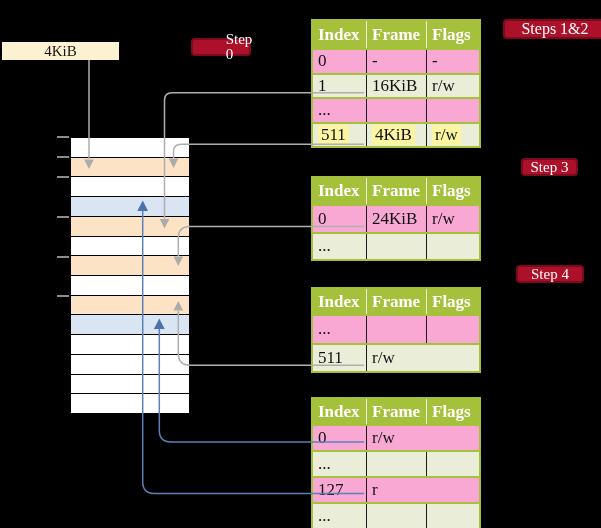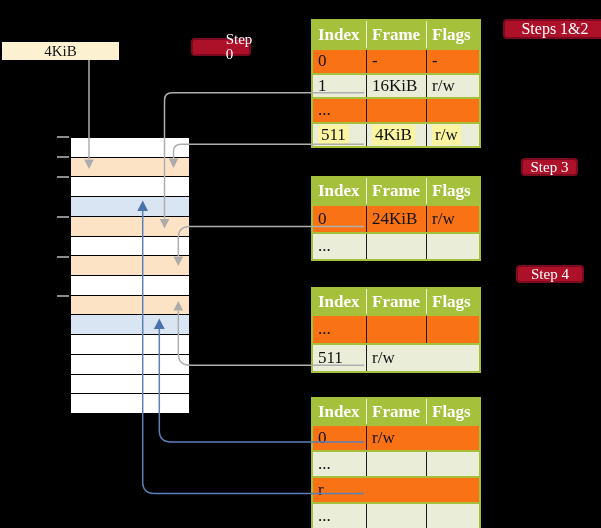--- a/index.html
+++ b/index.html
@@ -20,21 +20,21 @@
   #memory{position:absolute;left:70px;top:137px;width:120px;height:277px;border:1px solid #000;
           background:#fff;display:flex;flex-direction:column;box-sizing:border-box;}
   .mrow{flex:1;border-bottom:1px solid #000;}
   .mrow:last-child{border-bottom:none;}
   .row-plain{background:#FFFFFF;}
   .row-peach{background:#FCE3C5;}
   .row-blue{background:#D9E5F3;}
   .tick{position:absolute;left:57px;width:12px;height:2px;background:#8C8C8C;}
   
   .ptable{position:absolute;left:311px;width:170px;border:2px solid #A5C13C;box-sizing:border-box;
-          background:#f97316;text-align:right;}
+          background:#f9a8d4;text-align:right;}
   .thead{display:flex;background:#A5C13C;color:#fff;font-weight:bold;font-size:17px;}
   .thead .cell{border-left:1px solid #EDF2D6;}
   .thead .cell:first-child{border-left:none;}
   .trow{display:flex;border-top:2px solid #A5C13C;font-size:17px;color:#111;}
   .trow .cell{border-left:1px solid #1b1b1b;}
   .trow .cell:first-child{border-left:none;}
   .cell{display:flex;align-items:center;padding-left:5px;box-sizing:border-box;overflow:hidden;white-space:nowrap;}
   .c0{width:53px;} .c1{width:60px;} .c2{width:53px;flex:1;}
   .shaded{background:#EAEED9;}
   mark{background:#FBF5A1;color:inherit;padding:0 3px;}
@@ -168,20 +168,21 @@
         <div class="trow" style="height: 24px;">
           <div class="cell c0">0</div>
           <div class="cell c2">r/w</div>
         </div>
         <div class="trow shaded" style="height: 24px;">
           <div class="cell c0">...</div>
           <div class="cell c1"></div>
           <div class="cell c2"></div>
         </div>
         <div class="trow" style="height: 24px;">
+          <div class="cell c0">127</div>
           <div class="cell c2">r</div>
         </div>
         <div class="trow shaded" style="height: 24px;">
           <div class="cell c0">...</div>
           <div class="cell c1"></div>
           <div class="cell c2"></div>
         </div>
       </div>
     </div>
 

